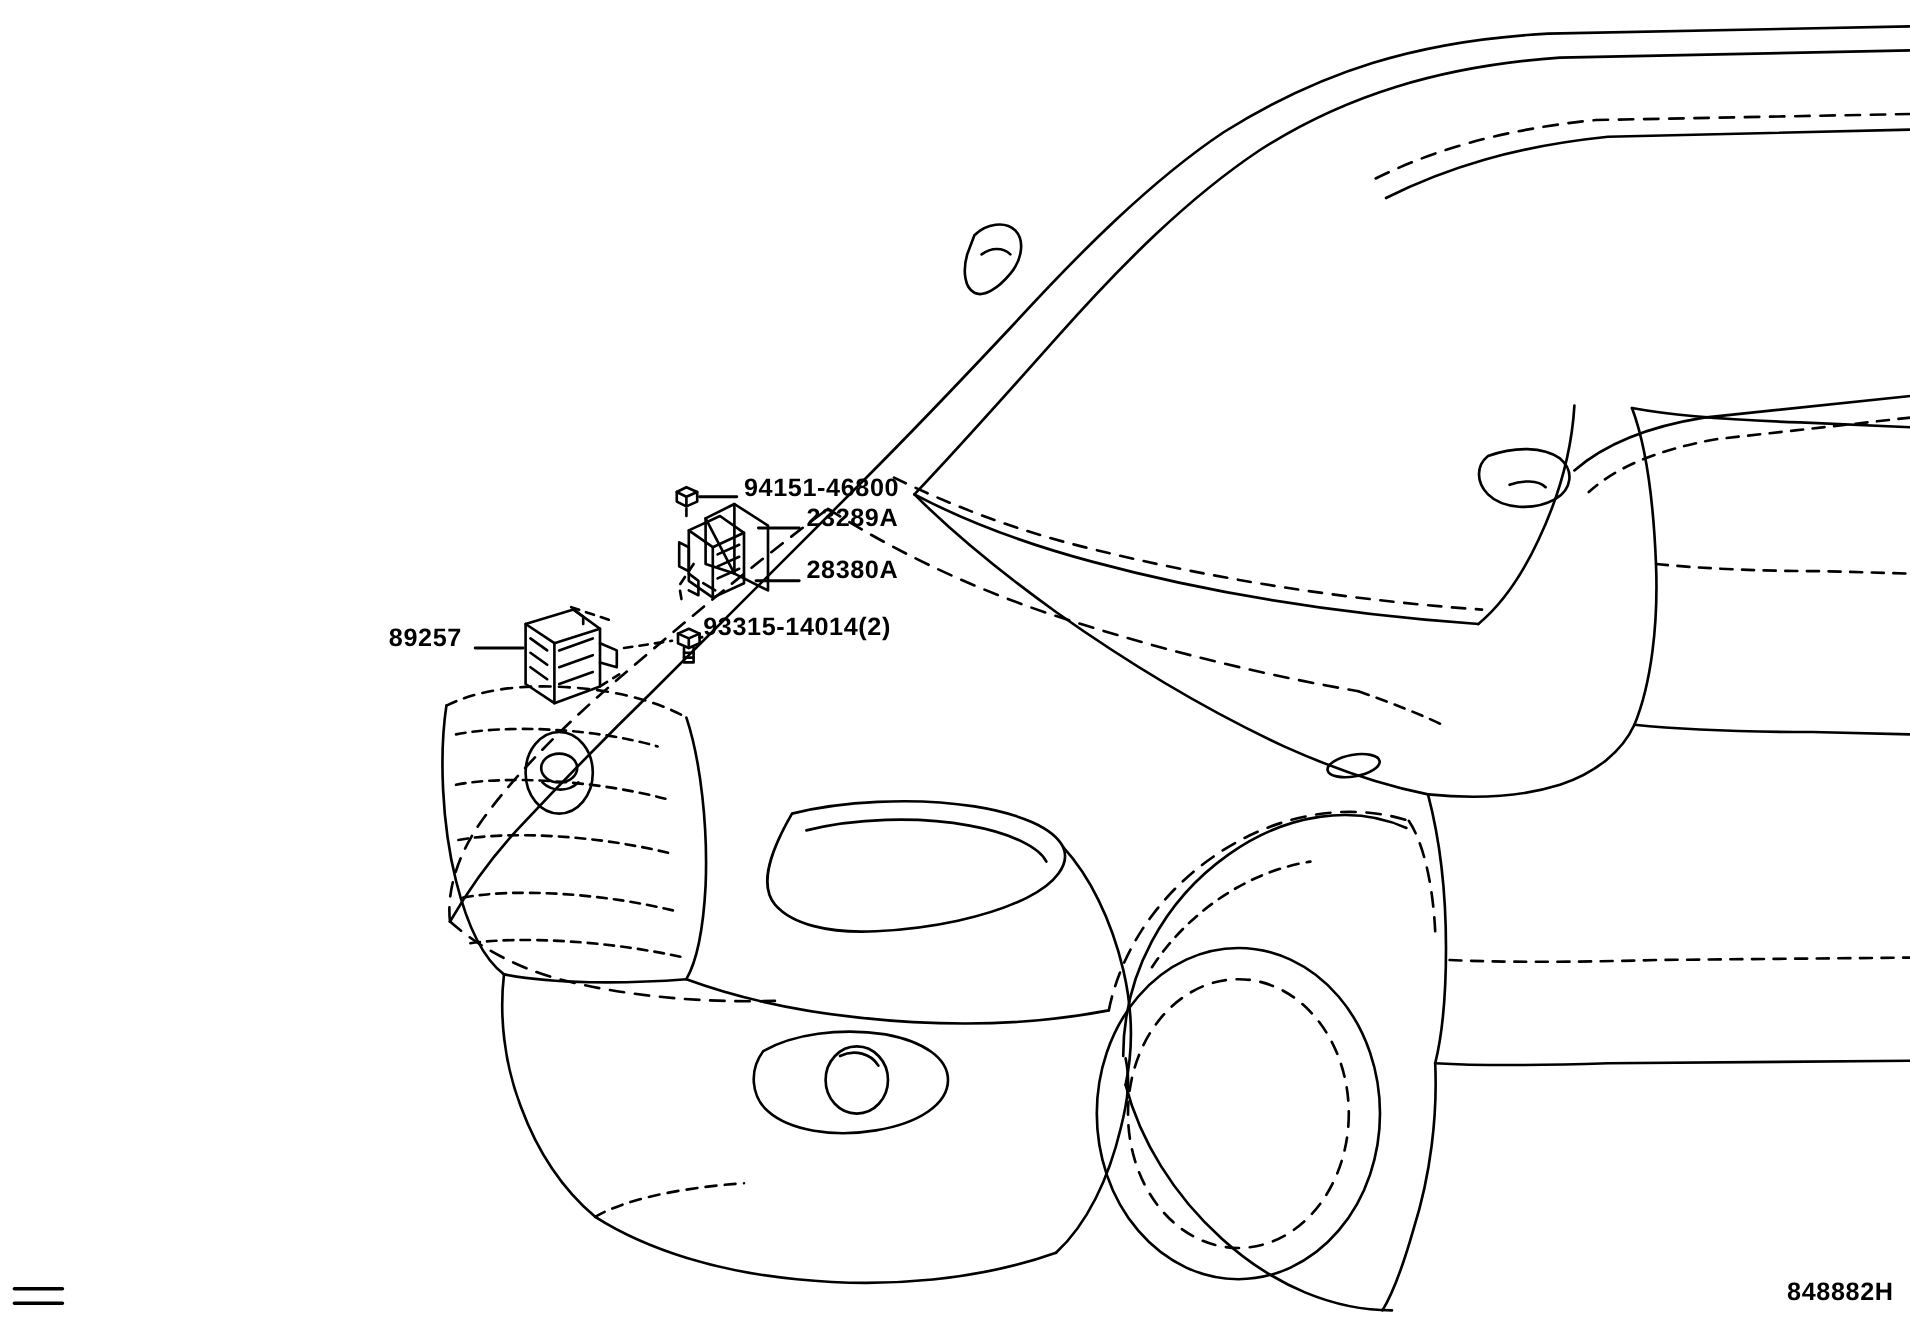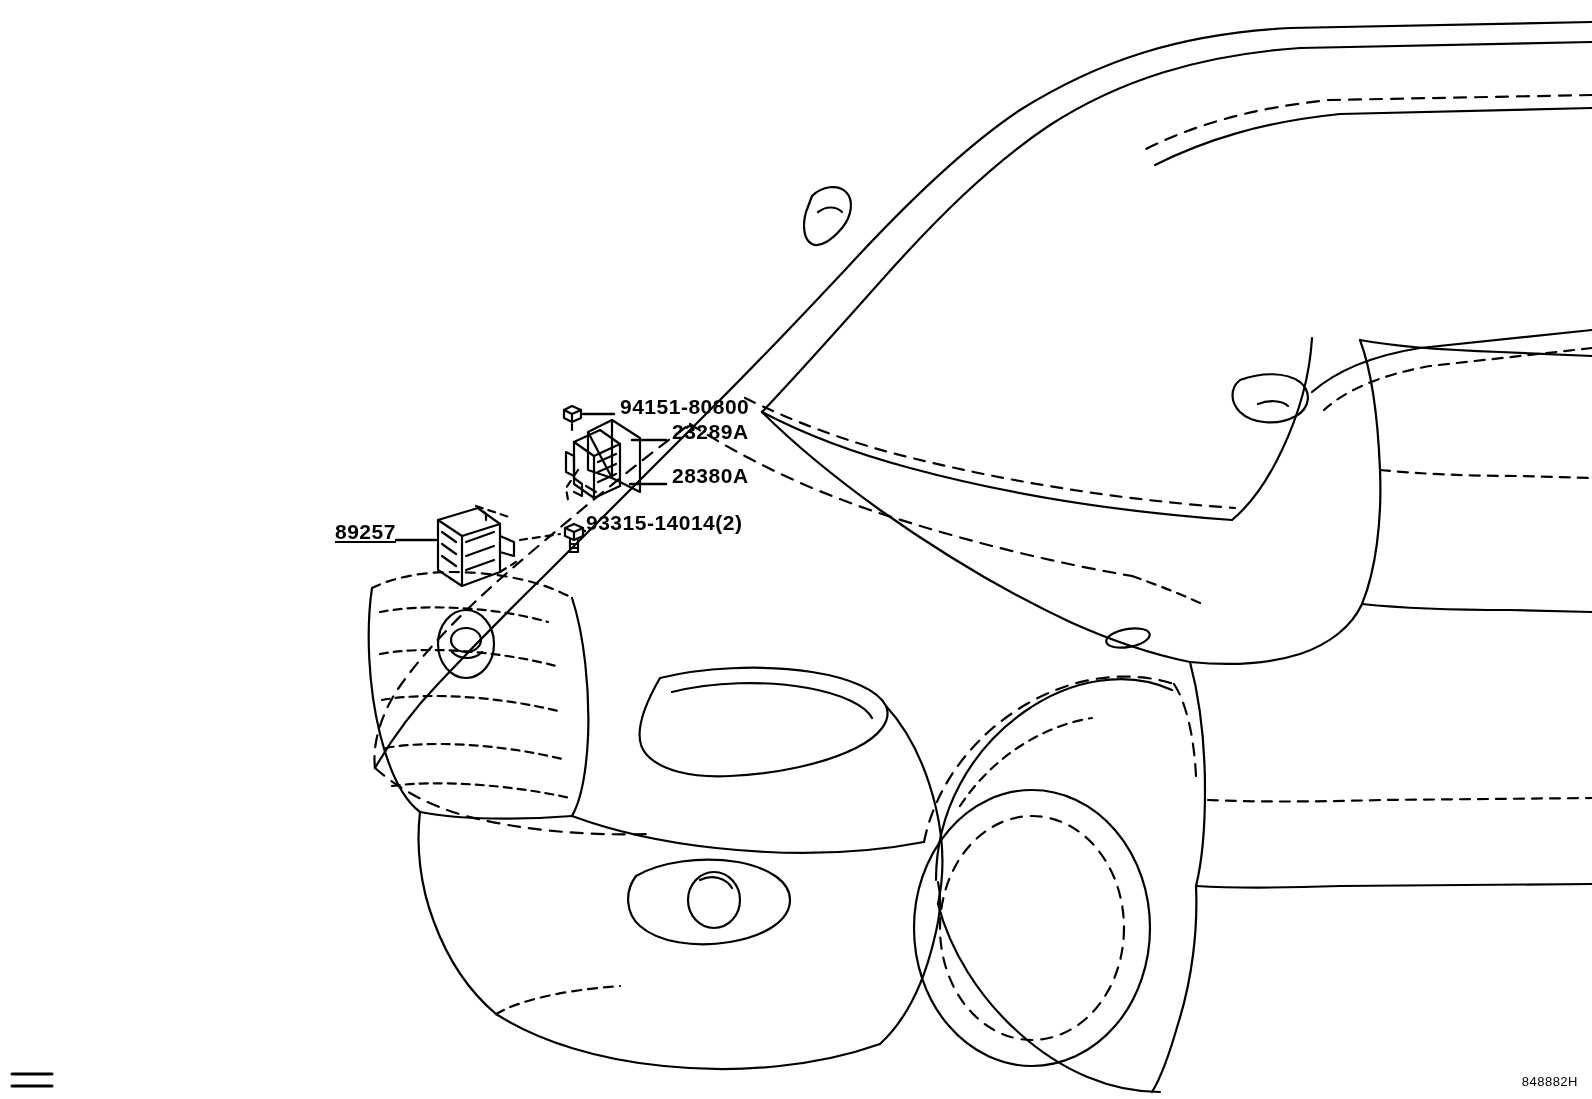--- a/index.html
+++ b/index.html
@@ -31,22 +31,22 @@
     font-weight: bold;
     letter-spacing: 0.5px;
     color: #000000;
     white-space: nowrap;
   }
   .figure-code {
     position: absolute;
     right: 14px;
     bottom: 10px;
     font-family: "Liberation Sans", sans-serif;
-    font-size: 13px;
-    font-weight: normal;
+    font-size: 21px;
+    font-weight: bold;
     color: #000000;
     letter-spacing: 0.5px;
   }
 </style>
 </head>
 <body>
 
 <div id="page">
 
   <svg id="diagram-svg" viewBox="0 0 1592 1099">
@@ -205,25 +205,25 @@
       <path d="M583 414 L614 414" stroke-width="2.4"></path>
       <path d="M632 440 L666 440" stroke-width="2.4"></path>
       <path d="M630 484 L666 484" stroke-width="2.4"></path>
       <path d="M396 540 L436 540" stroke-width="2.4"></path>
       <path d="M585 531 L583 531" stroke-width="2.4"></path>
 
       <path d="M12 1086 L52 1086 M12 1074 L52 1074" stroke-width="3"></path>
     </g>
   </svg>
 
-  <div class="callout-label" style="left:620px; top:395px;">94151-80800</div>
+  <div class="callout-label" style="left:620px; top:395px;">94151-46800</div>
 
   <div class="callout-label" style="left:672px; top:420px;text-align:right;">23289A</div>
 
   <div class="callout-label" style="left:672px; top:464px;text-align:right;">28380A</div>
 
-  <div class="callout-label" style="left:335px; top:520px;text-decoration:underline;">89257</div>
+  <div class="callout-label" style="left:324px; top:520px;">89257</div>
 
   <div class="callout-label" style="left:586px; top:511px;">93315-14014(2)</div>
 
   <div class="figure-code">848882H</div>
 
 </div>
 
 </body></html>

